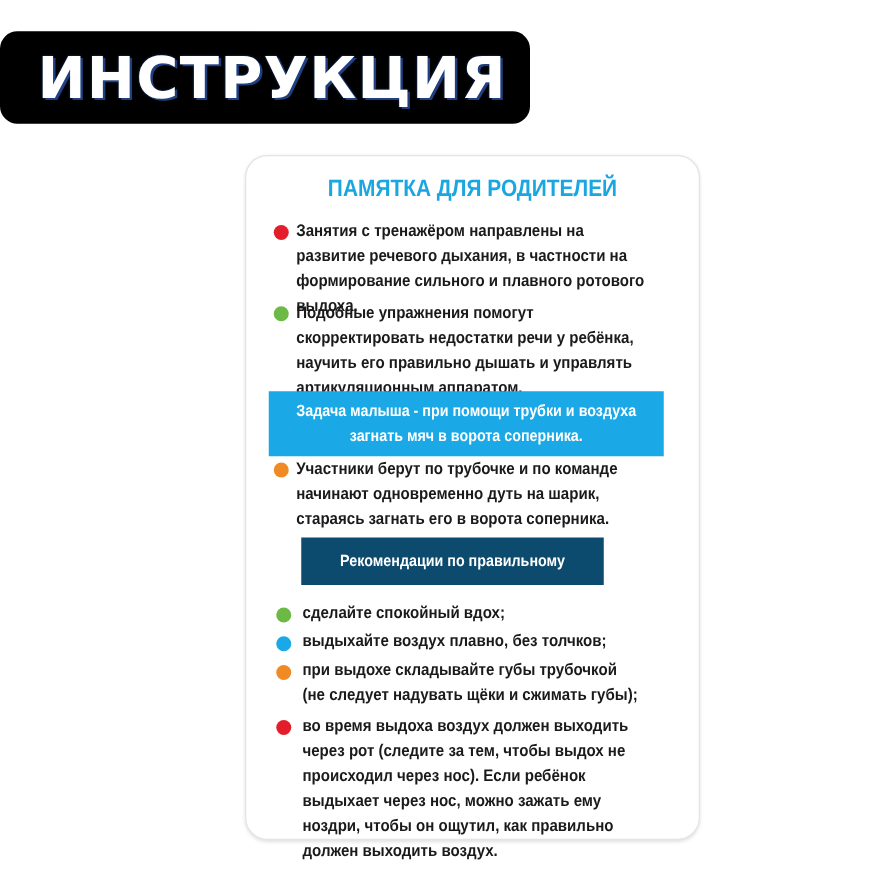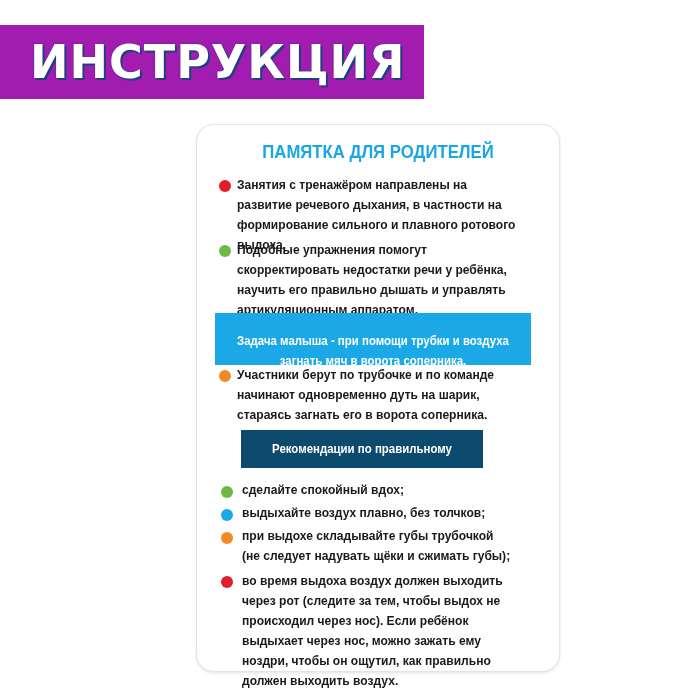--- a/index.html
+++ b/index.html
@@ -1,24 +1,24 @@
 <!DOCTYPE html>
 <html><head>
 <meta charset="utf-8">
 <style>
   html, body { margin:0; padding:0; }
   body { width:700px; height:700px; background:#ffffff; position:relative; overflow:hidden; font-family:"Liberation Sans", sans-serif; }
-  .banner { position:absolute; left:0; top:25px; width:424px; height:74px; background:#a21caf; }
+  .banner { position:absolute; left:0; top:25px; width:424px; height:74px; background:#000000;border-radius:14px; }
   .banner-title { position:absolute; left:30px; top:10px; font-family:"DejaVu Sans", sans-serif; font-weight:bold; font-size:46px; color:#ffffff; letter-spacing:1px; text-shadow:2px 2px 0 #1f3f80, 0 0 2px #1f3f80; }
   .card { position:absolute; left:196px; top:124px; width:362px; height:546px; background:#fff; border:1px solid #e4e4e4; border-radius:18px; box-shadow:0 1px 3px rgba(0,0,0,0.12); }
   .card-title { position:absolute; left:0; width:100%; top:16px; text-align:center; font-weight:bold; font-size:19px; color:#1aa6e0; font-family:"Liberation Sans", sans-serif; transform:scaleX(0.88); }
   .item { position:absolute; left:40px; width:312px; font-size:13.4px; line-height:20px; color:#1a1a1a; font-weight:bold; transform-origin:left top; }
   .dot { position:absolute; width:12px; height:12px; border-radius:50%; }
   .bar { position:absolute; color:#fff; font-weight:bold; text-align:center; font-size:13px; line-height:20px; }
-  .blue-bar { left:18px; width:316px; top:188px; height:52px; background:#1aa9e6; padding-top:18px; box-sizing:border-box; }
+  .blue-bar { left:18px; width:316px; top:188px; height:52px; background:#1aa9e6; padding-top:6px; box-sizing:border-box; }
   .red-bar { left:0; width:242px; top:305px; height:38px; background:#0c4a6e; line-height:38px;margin-left:44px; }
 </style>
 </head>
 <body>
 
 <div class="banner">
   <div class="banner-title">ИНСТРУКЦИЯ</div>
 </div>
 
 <div class="card">

